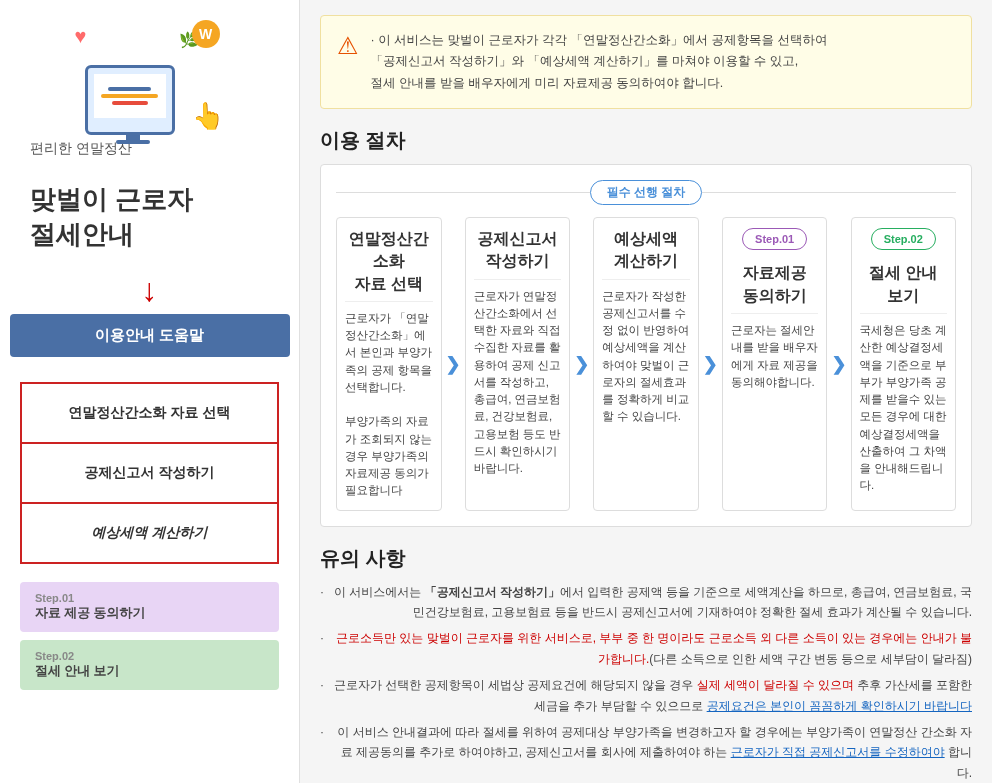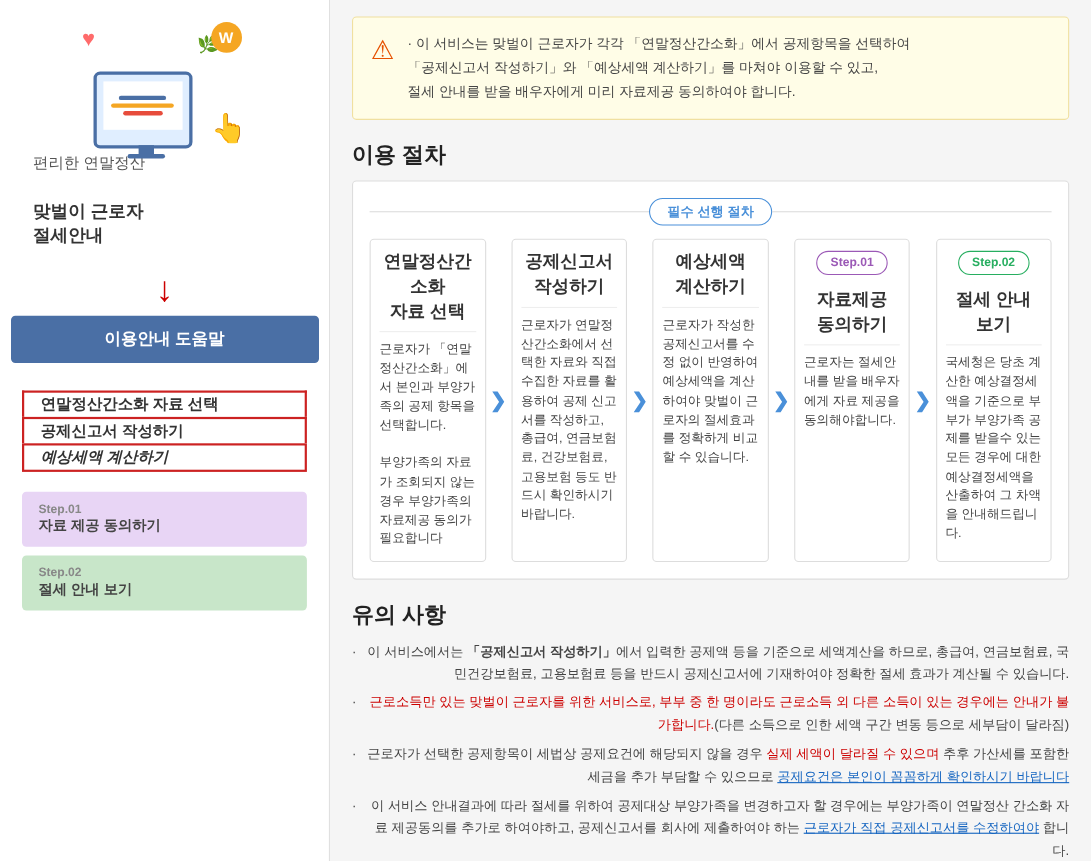--- a/index.html
+++ b/index.html
@@ -26,21 +26,21 @@
     .sidebar-hero {
       width: 100%;
       background: #fff;
       padding: 20px 20px 10px 20px;
       display: flex;
       flex-direction: column;
       align-items: center;
     }
 
     .sidebar-title {
-      font-size: 16px;
+      font-size: 26px;
       font-weight: bold;
       color: #333;
       text-align: left;
       width: 100%;
       padding-left: 10px;
       line-height: 1.35;
       margin-bottom: 20px;
     }
 
     .sidebar-arrow {
@@ -65,26 +65,27 @@
     }
 
     .sidebar-nav {
       width: 100%;
       padding: 0 20px;
     }
 
     .nav-item {
       border: 2px solid #cc2222;
       border-bottom: none;
-      padding: 2px 15px;
+      padding: 20px 15px;
       font-size: 14px;
       font-weight: bold;
       color: #333;
       cursor: pointer;
       background: #fff;
+      text-align: center;
     }
     .nav-item:last-of-type {
       border-bottom: 2px solid #cc2222;
       font-style: italic;
     }
 
     .step-buttons {
       width: 100%;
       padding: 10px 20px 0 20px;
     }
@@ -116,20 +117,21 @@
       font-size: 11px;
       font-weight: bold;
       color: #888;
       display: block;
     }
 
     .step-text {
       font-size: 13px;
       font-weight: bold;
       color: #444;
+      font-family: Liberation Serif, serif;
     }
 
     
     .main {
       flex: 1;
       padding: 15px 20px;
       background: #f5f5f5;
       overflow-y: auto;
     }
 

